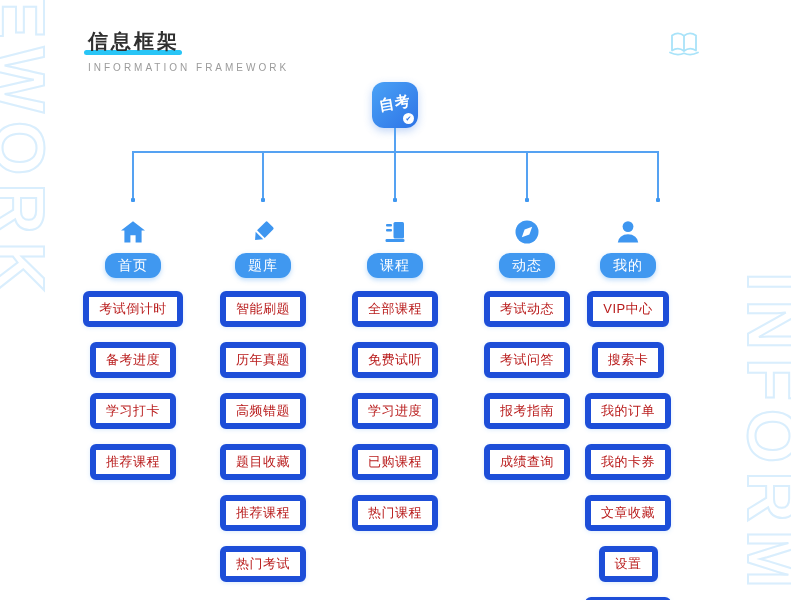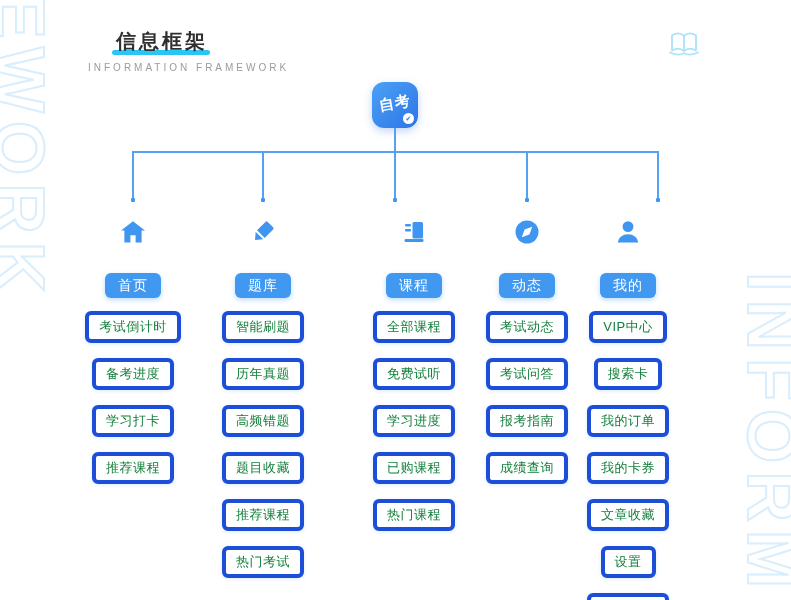--- a/index.html
+++ b/index.html
@@ -18,21 +18,21 @@
     color:#ffffff; -webkit-text-stroke:2px #d9eefd;
     user-select:none; line-height:1; white-space:nowrap;
   }
   #wm-left  { left:-16px; top:-8px; }
   #wm-right { right:-16px; top:272px; }
 
   
   #header { position:absolute; left:88px; top:28px; }
   #page-title {
     position:relative; display:inline-block;
-    font-size:20px; font-weight:bold; color:#2f2f2f; letter-spacing:3px;margin-left:28px;
+    font-size:20px; font-weight:bold; color:#2f2f2f; letter-spacing:3px;
   }
   #page-title .txt { position:relative; z-index:1; }
   #title-underline {
     position:absolute; left:-4px; right:-2px; bottom:0px; height:5px;
     background:#29c5f6; border-radius:3px; z-index:0;
   }
   #page-subtitle {
     margin-top:7px; font-size:10px; color:#9b9b9b; letter-spacing:3px;text-align:center;
   }
   #book-icon { position:absolute; left:668px; top:30px; width:32px; height:30px; }
@@ -60,29 +60,29 @@
   .hline,.vline { position:absolute; background:#55a2f2; }
   .dot { position:absolute; width:4px; height:4px; background:#3f97f0; border-radius:1px; }
 
   
   .column {
     position:absolute; top:218px; width:130px;
     display:flex; flex-direction:column; align-items:center;
   }
   .cat-icon { width:28px; height:28px; }
   .cat-button {
-    margin-top:23px; background:#4098f0; color:#fff;
-    font-size:14px; padding:4px 13px; border-radius:6px;
+    margin-top:3px; background:#4098f0; color:#fff;
+    font-size:14px; padding:4px 13px; border-radius:11px;
     letter-spacing:1px; line-height:17px;
     box-shadow:0 2px 5px rgba(64,152,240,.35); cursor:pointer;
   }
   .items { margin-top:13px; display:flex; flex-direction:column; align-items:center; gap:15px; }
   .tree-item {
-    background:#fff; border:4px solid #1d4ed8; border-radius:6px;
-    padding:4px 10px; font-size:13px; color:#15803d; line-height:16px;
+    background:#fff; border:6px solid #1d4ed8; border-radius:6px;
+    padding:4px 10px; font-size:13px; color:#b91c1c; line-height:16px;
     letter-spacing:0.5px; white-space:nowrap;
     box-shadow:0 1px 4px rgba(64,152,240,.18); cursor:pointer;
   }
 </style>
 </head>
 <body>
 
 <div id="canvas">
 
   <div id="wm-left" class="watermark">EWORK</div>
@@ -145,21 +145,21 @@
         <div class="cat-button">题库</div>
         <div class="items">
           <div class="tree-item">智能刷题</div>
           <div class="tree-item">历年真题</div>
           <div class="tree-item">高频错题</div>
           <div class="tree-item">题目收藏</div>
           <div class="tree-item">推荐课程</div>
           <div class="tree-item">热门考试</div>
         </div>
       </div>
-      <div class="column" style="left: 349px;">
+      <div class="column" style="left: 330px;">
         <span><svg class="cat-icon" viewBox="0 0 28 28">
             <rect x="12.5" y="4" width="10.5" height="16.5" rx="1.5" fill="#3e96f0"></rect>
             <rect x="5" y="6" width="6" height="2.6" rx="1" fill="#3e96f0"></rect>
             <rect x="5" y="11" width="6" height="2.6" rx="1" fill="#3e96f0"></rect>
             <rect x="4.5" y="21" width="19" height="3" rx="1.2" fill="#3e96f0"></rect>
           </svg></span>
         <div class="cat-button">课程</div>
         <div class="items">
           <div class="tree-item">全部课程</div>
           <div class="tree-item">免费试听</div>

